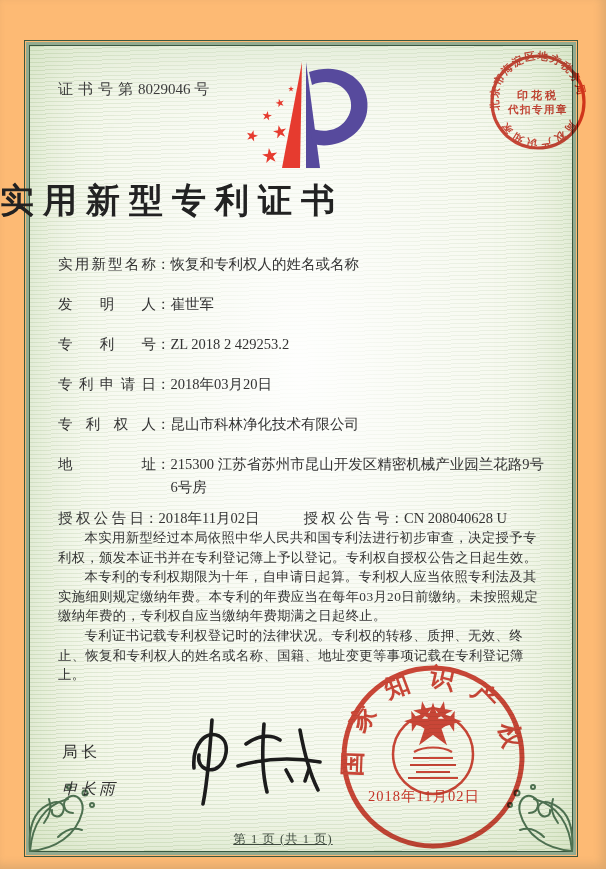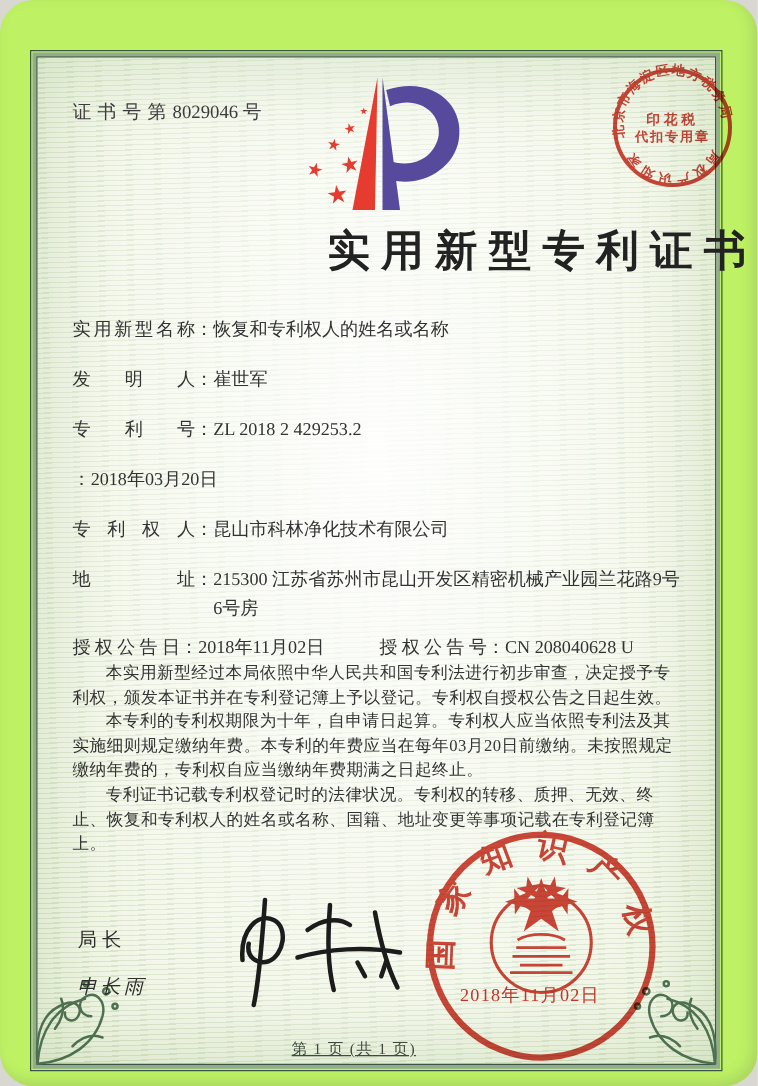--- a/index.html
+++ b/index.html
@@ -1,40 +1,39 @@
 <!DOCTYPE html>
 <html><head>
 <meta charset="utf-8">
 <style>
   html,body{margin:0;padding:0;background:#d8d7d2;}
   .photo{
     position:relative;width:606px;height:869px;overflow:hidden;
-    background:#bef264;
+    background:#fdba74;
     font-family:"Liberation Serif","DejaVu Serif",serif;
     color:#2b2b2b;
     box-shadow:inset -4px -4px 10px rgba(90,90,80,.18);
-    border-radius:27px;
   }
   
   .frame{position:absolute;left:24px;top:40px;right:28px;bottom:12px;border:1px solid #3a573f;}
   .frame-mid{position:absolute;inset:1px;border:3px solid #93ab90;}
   .frame-in{
     position:absolute;inset:0;border:1px solid #3a573f;
     background:
       radial-gradient(ellipse at 50% 40%, rgba(255,255,255,.95) 0%, rgba(255,255,255,.45) 55%, rgba(255,255,255,0) 100%),
       repeating-linear-gradient(178deg, rgba(134,168,106,.28) 0 1px, rgba(255,255,255,0) 1px 4px),
       #eff4e2;
     box-shadow:inset 0 0 70px rgba(150,185,120,.35);
   }
   .corner{position:absolute;z-index:3;}
   
   .cert-no{position:absolute;left:58px;top:80px;z-index:4;font-size:15px;color:#3c3c3c;}
   .cert-no .sp{letter-spacing:5px;}
   .logo{position:absolute;left:234px;top:56px;z-index:4;}
-  .title{position:absolute;left:0;right:0;top:178px;z-index:4;text-align:right;
+  .title{position:absolute;left:0;right:0;top:178px;z-index:4;text-align:left;
          font-size:34px;font-weight:700;letter-spacing:9px;color:#222;}
   .fields{position:absolute;left:58px;top:253px;width:492px;z-index:4;font-size:14.5px;color:#333;}
   .frow{display:flex;margin-bottom:17px;line-height:23px;}
   .frow.addr{margin-bottom:8px;}
   .lab{display:inline-block;width:98px;text-align:justify;text-align-last:justify;white-space:nowrap;}
   .lab2{display:inline-block;width:86px;text-align:justify;text-align-last:justify;white-space:nowrap;}
   .colon{flex:0 0 auto;}
   .val{flex:1;}
   .split{display:flex;line-height:23px;}
   .split .pair{display:flex;align-items:flex-end;}
@@ -126,20 +125,21 @@
       <span class="lab">发明人</span>
         <span class="colon">：</span>
       <span class="val">崔世军</span>
     </div>
     <div class="frow">
       <span class="lab">专利号</span>
         <span class="colon">：</span>
       <span class="val">ZL 2018 2 429253.2</span>
     </div>
     <div class="frow">
+      <span class="lab">专利申请日</span>
         <span class="colon">：</span>
       <span class="val">2018年03月20日</span>
     </div>
     <div class="frow">
       <span class="lab">专利权人</span>
         <span class="colon">：</span>
       <span class="val">昆山市科林净化技术有限公司</span>
     </div>
     <div class="frow addr">
       <span class="lab">地址</span>

